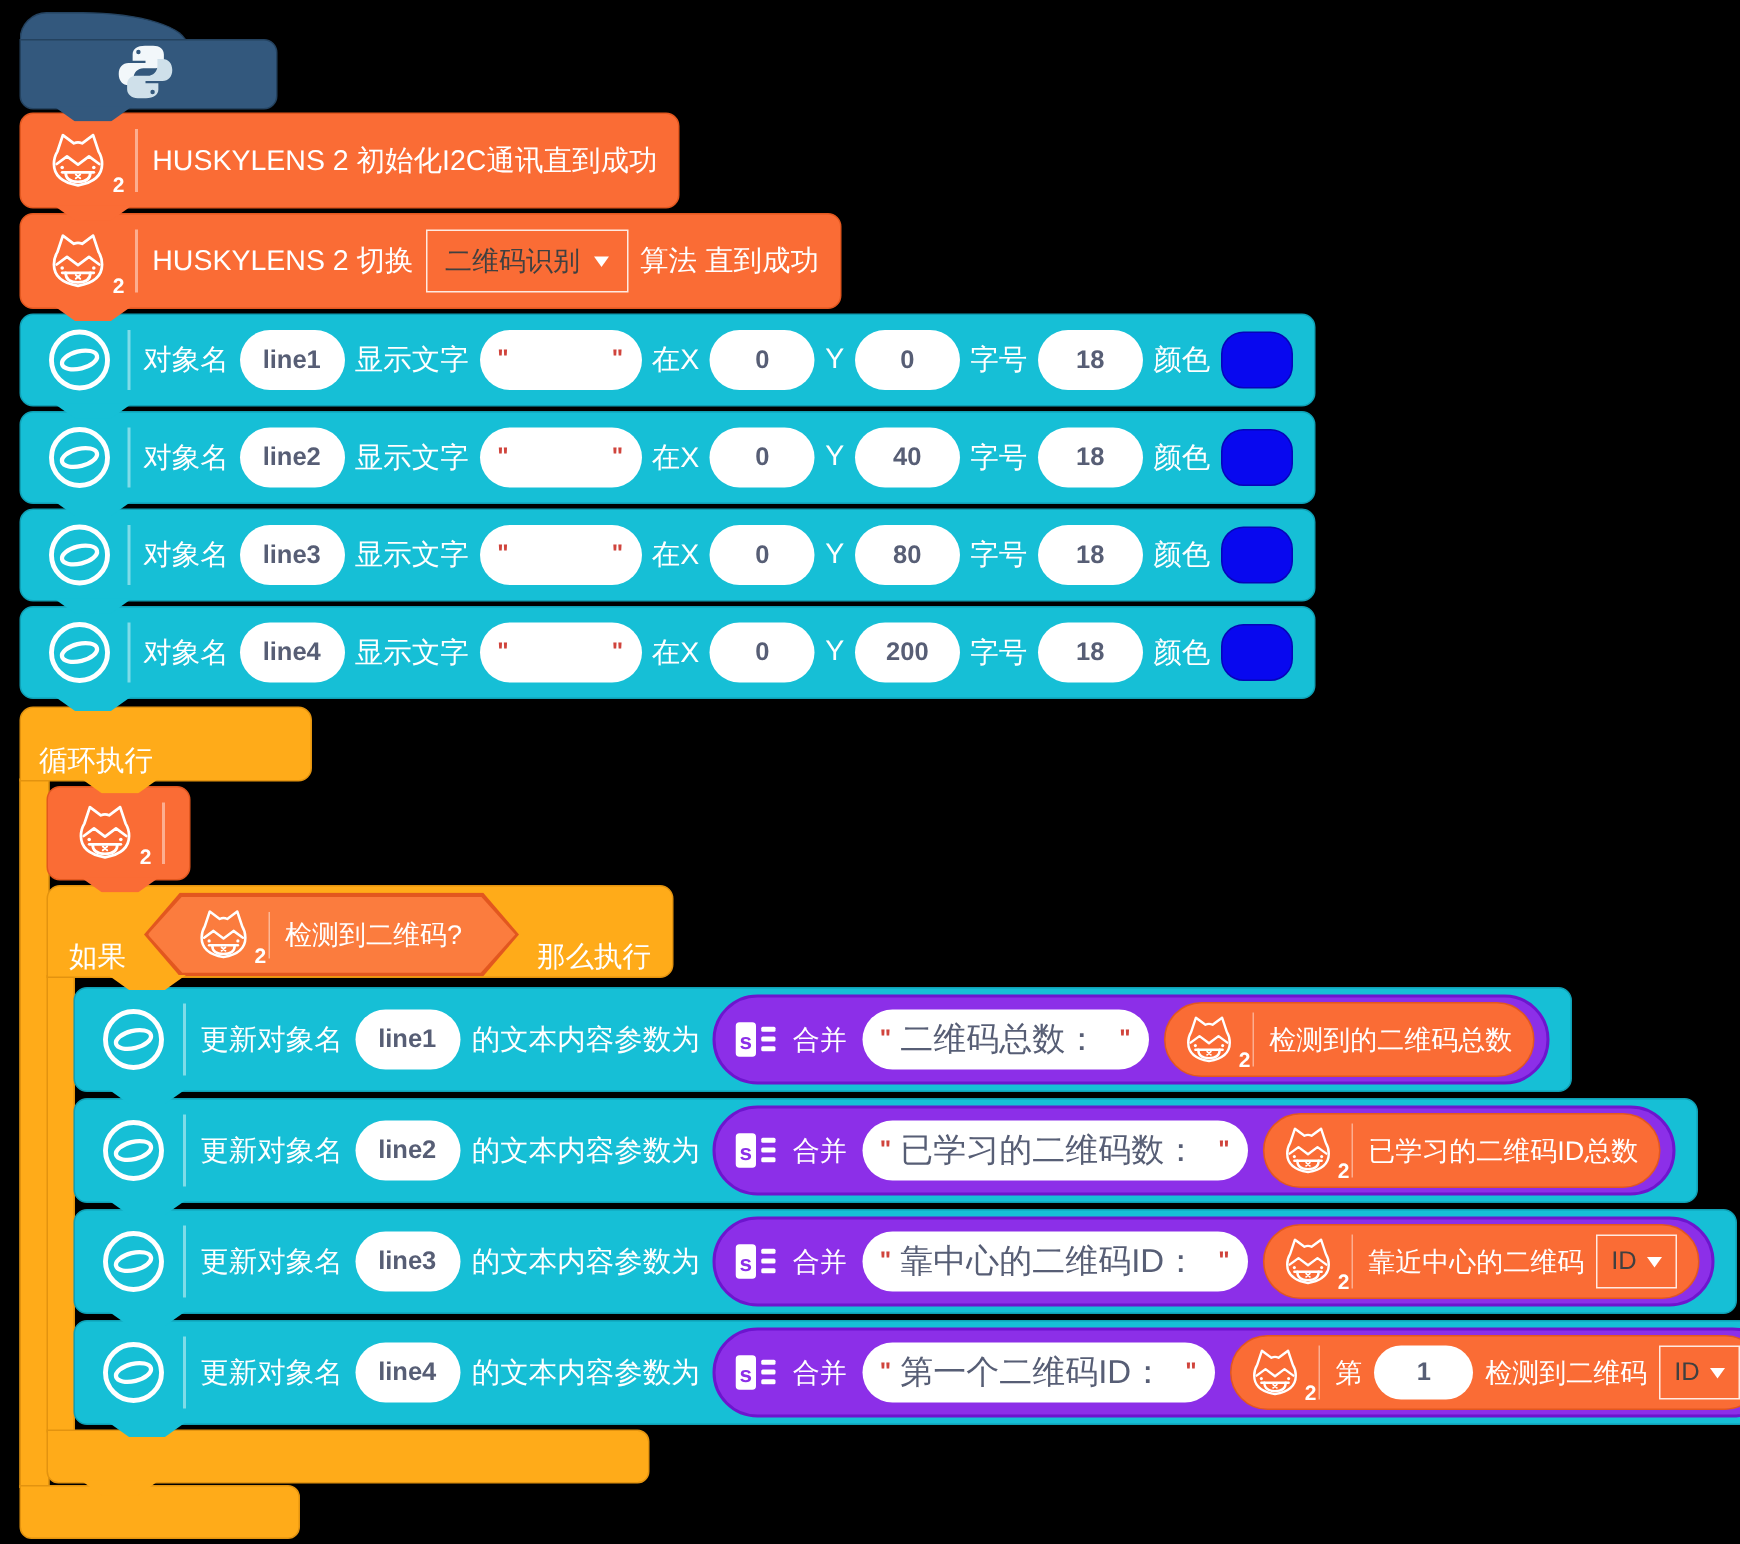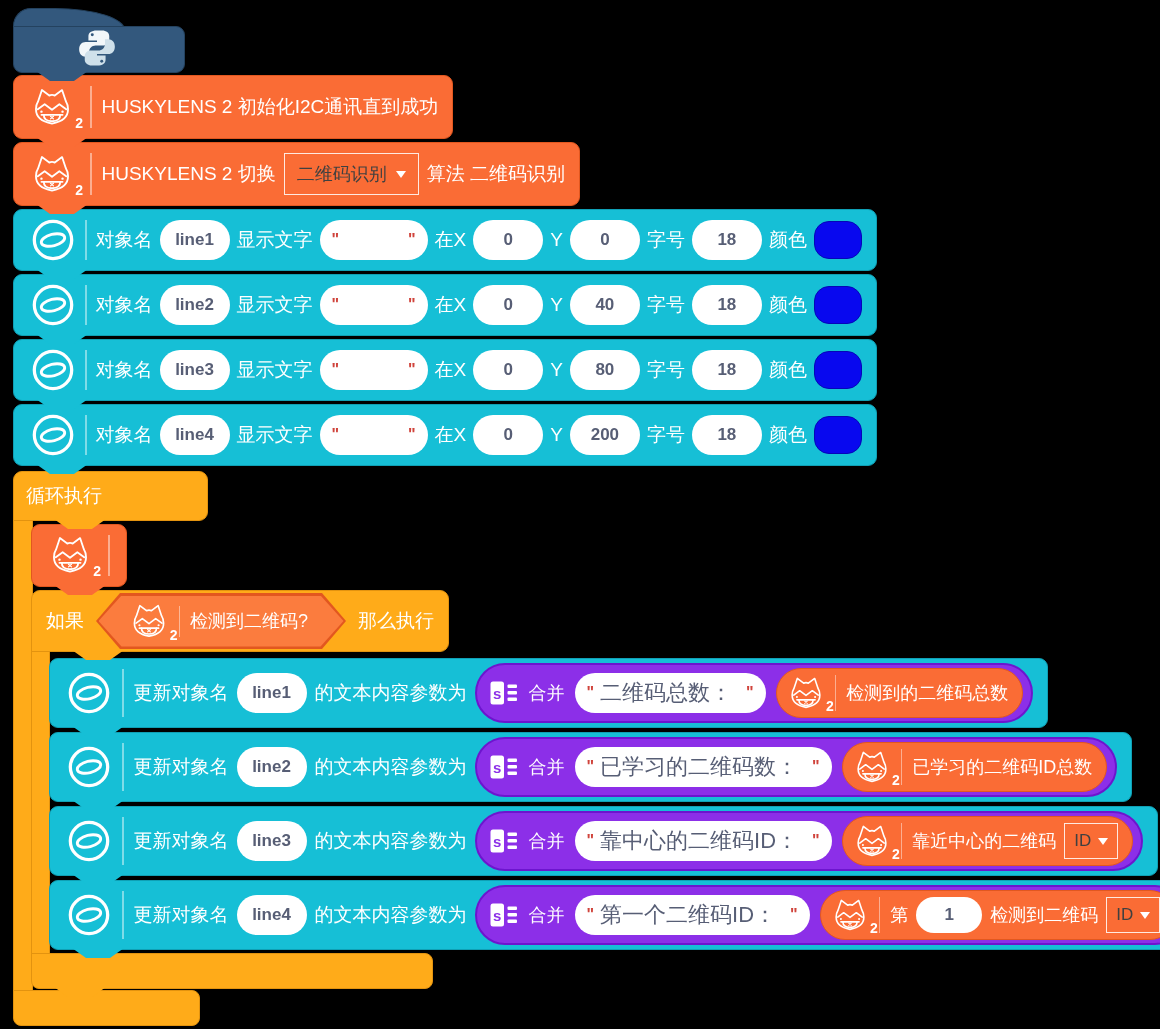--- a/index.html
+++ b/index.html
@@ -11,21 +11,21 @@
   .block{
     position:absolute;display:flex;align-items:center;
     box-sizing:border-box;border:1.5px solid transparent;
     border-radius:9px;padding:0 14px 0 10px;gap:8px;white-space:nowrap;
   }
   .lbl{font-size:19px;color:#fff;}
   .vsep{width:1.5px;align-self:stretch;margin:10px 2px;background:rgba(255,255,255,.45);flex:none;}
   
   .orange{background:var(--husky-orange);border-color:var(--husky-orange-border);}
   .cyan{background:var(--display-cyan);border-color:var(--display-cyan-border);padding-left:16px;}
-  .amber{background:var(--control-amber);border-color:var(--control-amber-border);}
+  .amber{background:var(--control-amber);border-color:var(--control-amber-border);align-items:flex-end;}
   .navy{background:var(--python-navy);border-color:var(--python-navy-border);flex-direction:column;}
   
   .tab{position:absolute;top:calc(100% - 1px);left:22px;width:52px;height:10px;z-index:30;
        clip-path:polygon(0 0,100% 0,73% 100%,27% 100%);}
   .tab.amb{left:40px;}
   .t-navy{background:var(--python-navy);}
   .t-orange{background:var(--husky-orange);}
   .t-cyan{background:var(--display-cyan);}
   .t-amber{background:var(--control-amber);}
   
@@ -143,21 +143,21 @@
           <use href="#husky"></use>
         </svg>
       <span class="husky-badge">2</span>
     </span>
     <span class="vsep"></span>
     <span class="lbl">HUSKYLENS 2 切换</span>
     <span class="dd">
       <span>二维码识别</span>
       <span class="caret"></span>
     </span>
-    <span class="lbl">算法 二维码识别</span>
+    <span class="lbl">算法 直到成功</span>
     <span class="tab t-orange"></span>
   </div>
 
   <div class="block cyan" style="left:13px;top:209px;height:62px;gap:7px;">
     <span class="icn">
         <svg width="46" height="46" viewBox="0 0 48 48">
           <use href="#oval"></use>
         </svg>
       </span>
     <span class="vsep"></span>

